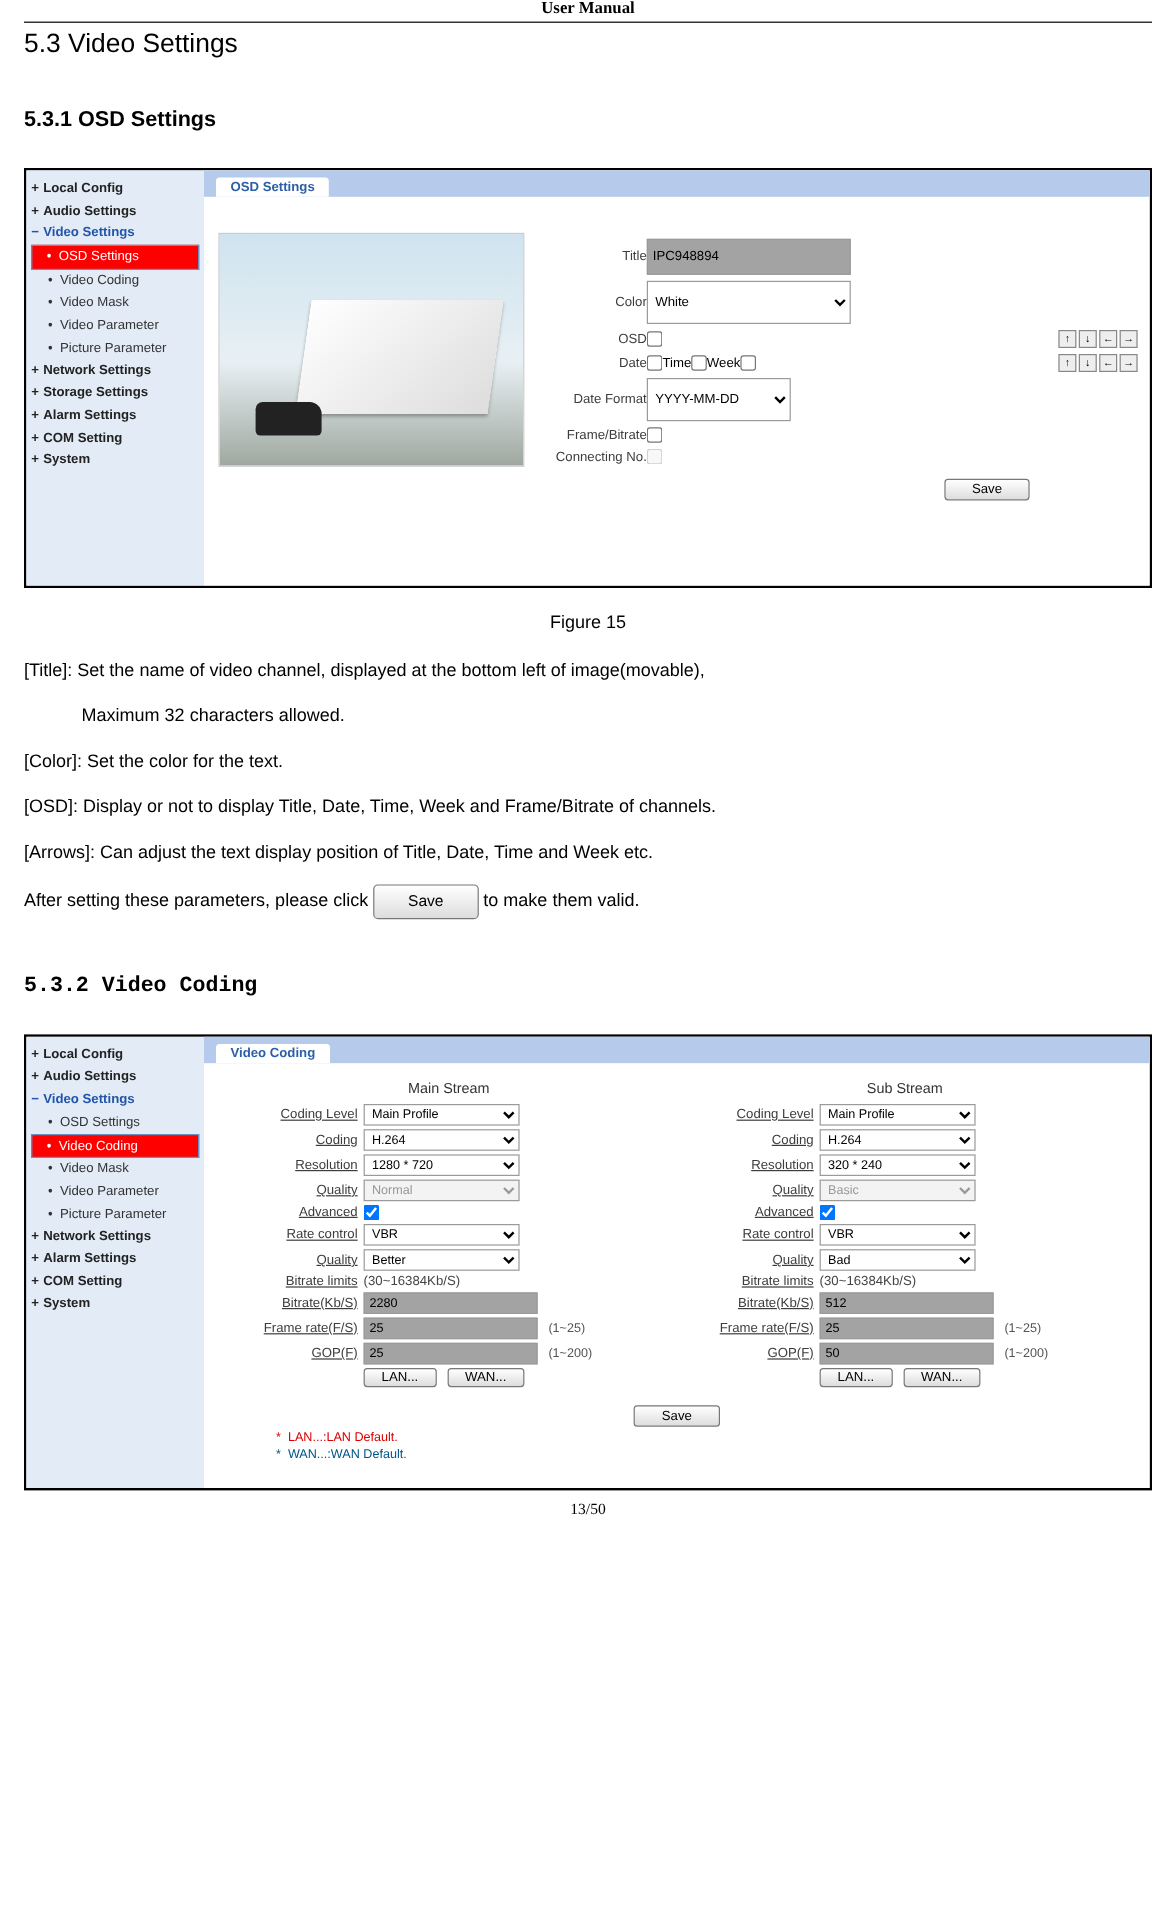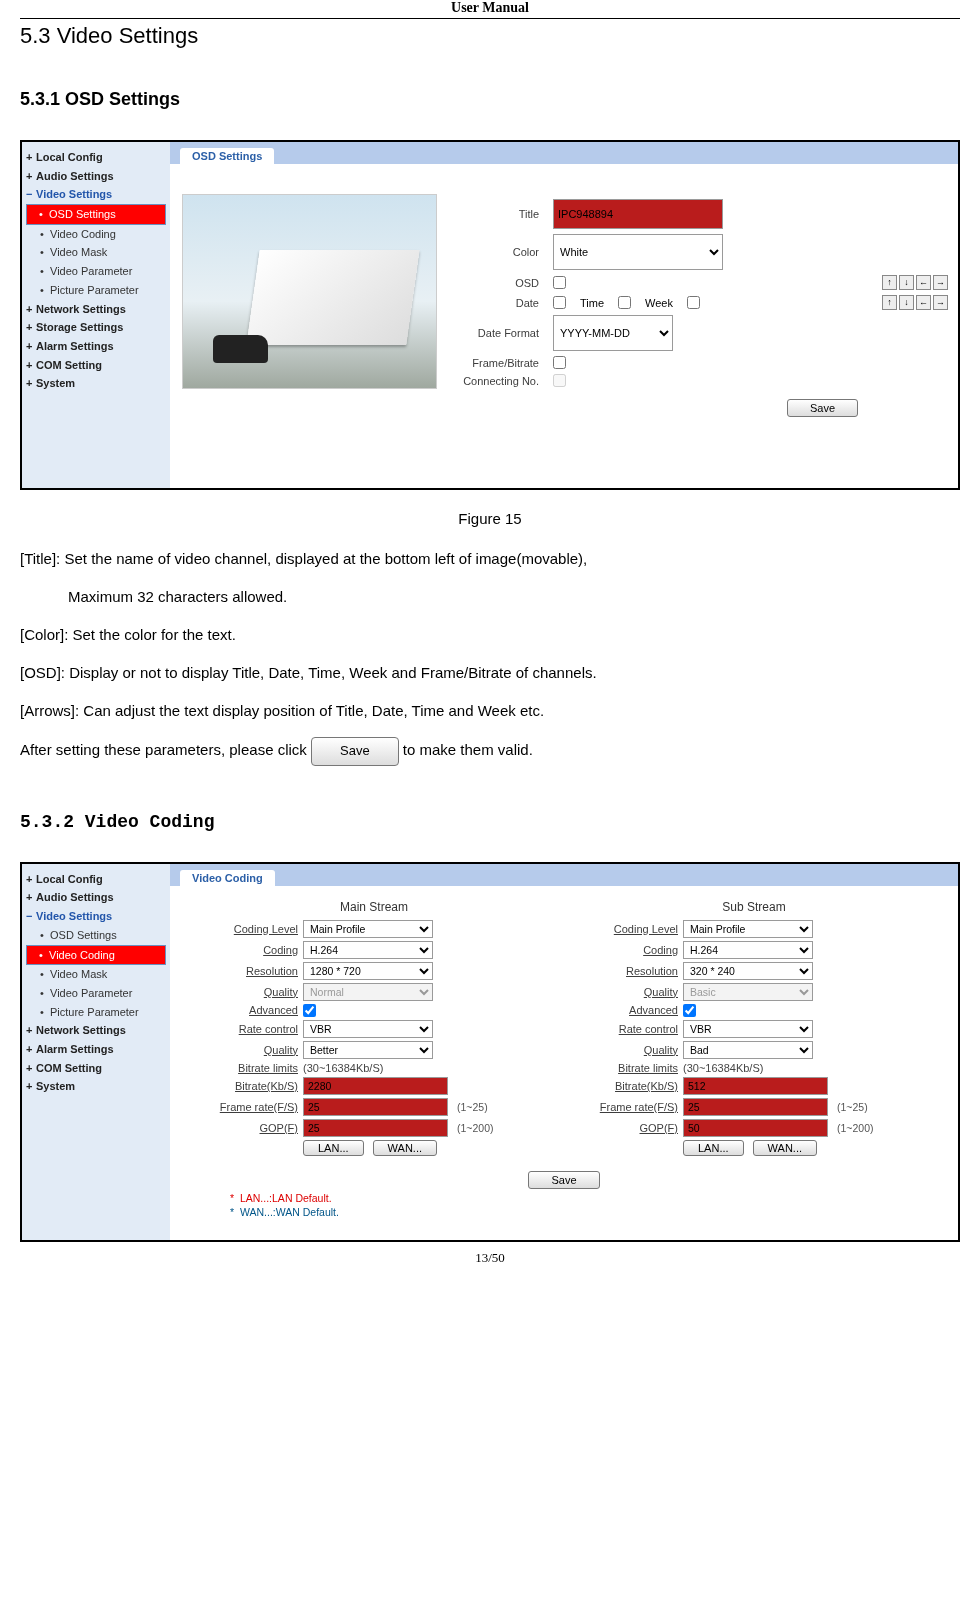--- a/index.html
+++ b/index.html
@@ -139,34 +139,34 @@
     left:30px; bottom:25px;
     width:55px; height:28px;
     background:#222;
     border-radius:6px 10px 4px 4px;
   }
   .form-col { flex:1; }
   .form-row {
     display: flex;
     align-items: center;
     margin: 5px 0;
-    gap: 14px;
+    gap: 0;
   }
   .form-row .lbl {
     width: 92px;
     text-align: right;
     color:#3d3d3d;
     font-size: 11px;
   }
   .tfield {
     border: 1px solid #9a9a9a;
     height: 22px;
     padding: 2px 4px;
     font-size: 11px;
-    background:#b91c1c;
+    background:#a3a3a3;
     flex: 0 0 150px;
   }
   .tfield.wide { flex: 0 0 170px; }
   .sel {
     border: 1px solid #9a9a9a;
     height: 36px;
     font-size: 11px;
     background:#fff;
     flex: 0 0 170px;
     padding: 0 2px;

